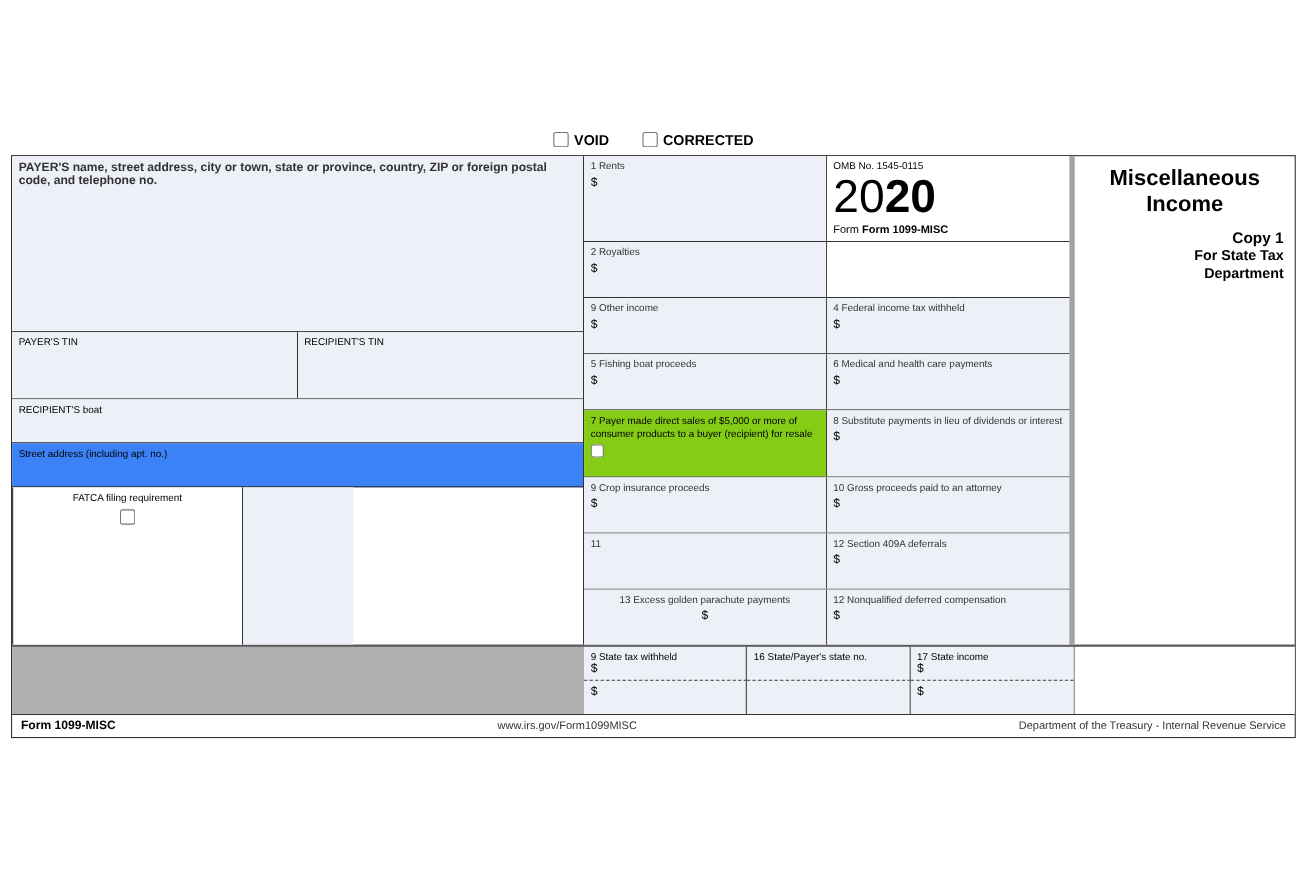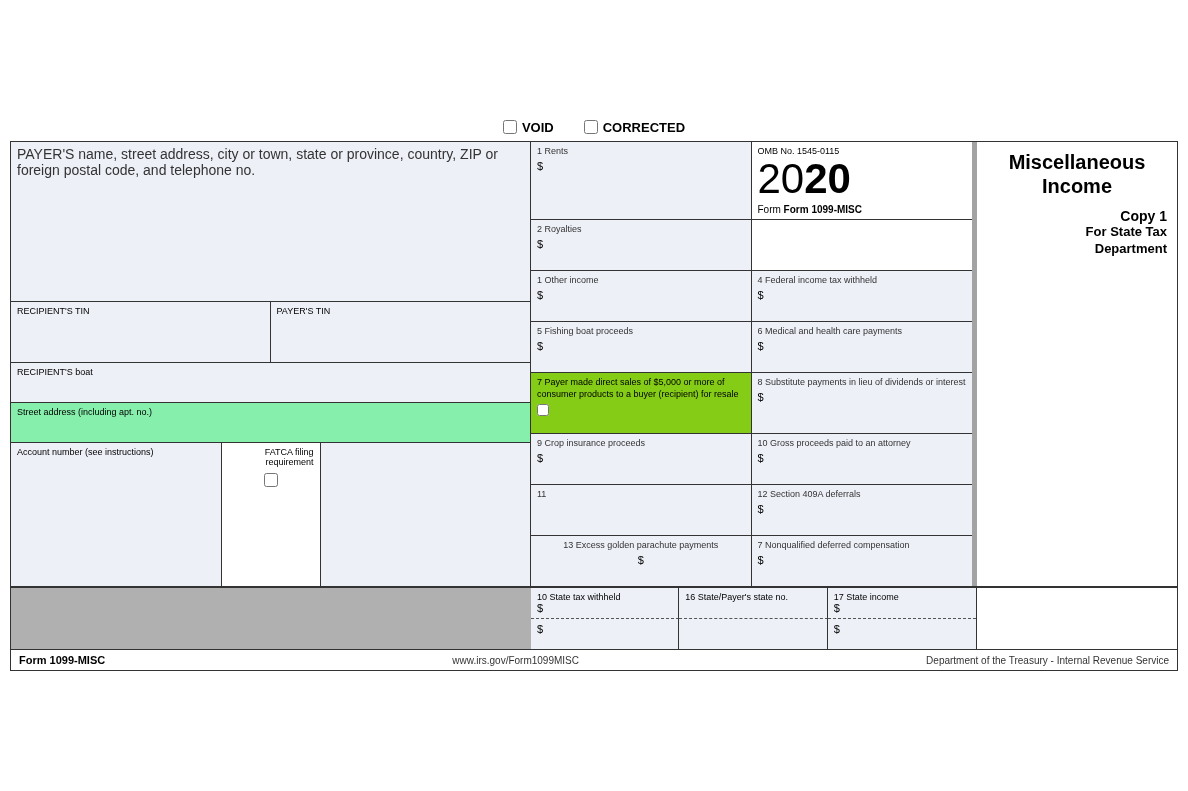--- a/index.html
+++ b/index.html
@@ -51,22 +51,23 @@
       display: flex;
       flex-direction: column;
     }
     .payer-name-box {
       padding: 4px 6px;
       border-bottom: 1px solid #333;
       min-height: 160px;
       background: #eef0f8;
     }
     .payer-name-box .field-label {
-      font-size: 14px;
+      font-size: 11px;
       color: #333;
+      font-weight: bold;
     }
     .tin-row {
       display: grid;
       grid-template-columns: 1fr 1fr;
       border-bottom: 1px solid #333;
     }
     .tin-box {
       padding: 4px 6px;
       background: #eef0f8;
       min-height: 60px;
@@ -82,21 +83,21 @@
       border-bottom: 1px solid #333;
       background: #eef0f8;
       min-height: 40px;
     }
     .recipient-name-box .field-label {
       font-size: 9px;
     }
     .street-box {
       padding: 4px 6px;
       border-bottom: 1px solid #333;
-      background: #86efac;
+      background: #3b82f6;
       min-height: 40px;
     }
     .street-box .field-label {
       font-size: 9px;
     }
     .city-box {
       padding: 4px 6px;
       border-bottom: 1px solid #333;
       background: #eef0f8;
       min-height: 50px;
@@ -316,36 +317,33 @@
   <div class="form-outer">
 
     <div class="main-grid">
 
       <div class="payer-section">
         <div class="payer-name-box">
           <div class="field-label">PAYER'S name, street address, city or town, state or province, country, ZIP or foreign postal code, and telephone no.</div>
         </div>
         <div class="tin-row">
           <div class="tin-box">
+            <div class="field-label">PAYER'S TIN</div>
+          </div>
+          <div class="tin-box">
             <div class="field-label">RECIPIENT'S TIN</div>
-          </div>
-          <div class="tin-box">
-            <div class="field-label">PAYER'S TIN</div>
           </div>
         </div>
         <div class="recipient-name-box">
           <div class="field-label">RECIPIENT'S boat</div>
         </div>
         <div class="street-box">
           <div class="field-label">Street address (including apt. no.)</div>
         </div>
         <div class="account-row">
-          <div class="account-box">
-            <div class="field-label">Account number (see instructions)</div>
-          </div>
           <div class="fatca-box">
             <div class="field-label">FATCA filing requirement</div>
             <input type="checkbox" style="">
           </div>
           <div class="extra-account-box"></div>
         </div>
       </div>
 
       <div class="income-boxes">
 
@@ -367,21 +365,21 @@
           <div class="income-box">
             <div class="box-label">2 Royalties</div>
             <div class="dollar">$</div>
           </div>
           <div class="income-box" style="background:#fff; border-right:none;">
           </div>
         </div>
 
         <div class="box-row">
           <div class="income-box">
-            <div class="box-label">1 Other income</div>
+            <div class="box-label">9 Other income</div>
             <div class="dollar">$</div>
           </div>
           <div class="income-box" style="border-right:none;">
             <div class="box-label">4 Federal income tax withheld</div>
             <div class="dollar">$</div>
           </div>
         </div>
 
         <div class="box-row">
           <div class="income-box">
@@ -427,39 +425,39 @@
             <div class="dollar">$</div>
           </div>
         </div>
 
         <div class="box-row" style="border-bottom:none;">
           <div class="income-box" style="text-align:center;">
             <div class="box-label">13 Excess golden parachute payments</div>
             <div class="dollar">$</div>
           </div>
           <div class="income-box" style="border-right:none;">
-            <div class="box-label">7 Nonqualified deferred compensation</div>
+            <div class="box-label">12 Nonqualified deferred compensation</div>
             <div class="dollar">$</div>
           </div>
         </div>
       </div>
 
       <div class="right-panel">
         <div class="misc-income-title">Miscellaneous<br>Income</div>
         <div class="copy-label">Copy 1</div>
         <div class="copy-desc">For State Tax<br>Department</div>
       </div>
     </div>
 
     <div class="state-row">
       <div class="state-gray"></div>
       <div class="state-boxes">
         <div class="state-inner-row">
           <div class="state-box dashed-bottom">
-            <div class="box-label">10 State tax withheld</div>
+            <div class="box-label">9 State tax withheld</div>
             <div class="dollar">$</div>
           </div>
           <div class="state-box dashed-bottom">
             <div class="box-label">16 State/Payer's state no.</div>
           </div>
           <div class="state-box dashed-bottom" style="border-right:none;">
             <div class="box-label">17 State income</div>
             <div class="dollar">$</div>
           </div>
         </div>

